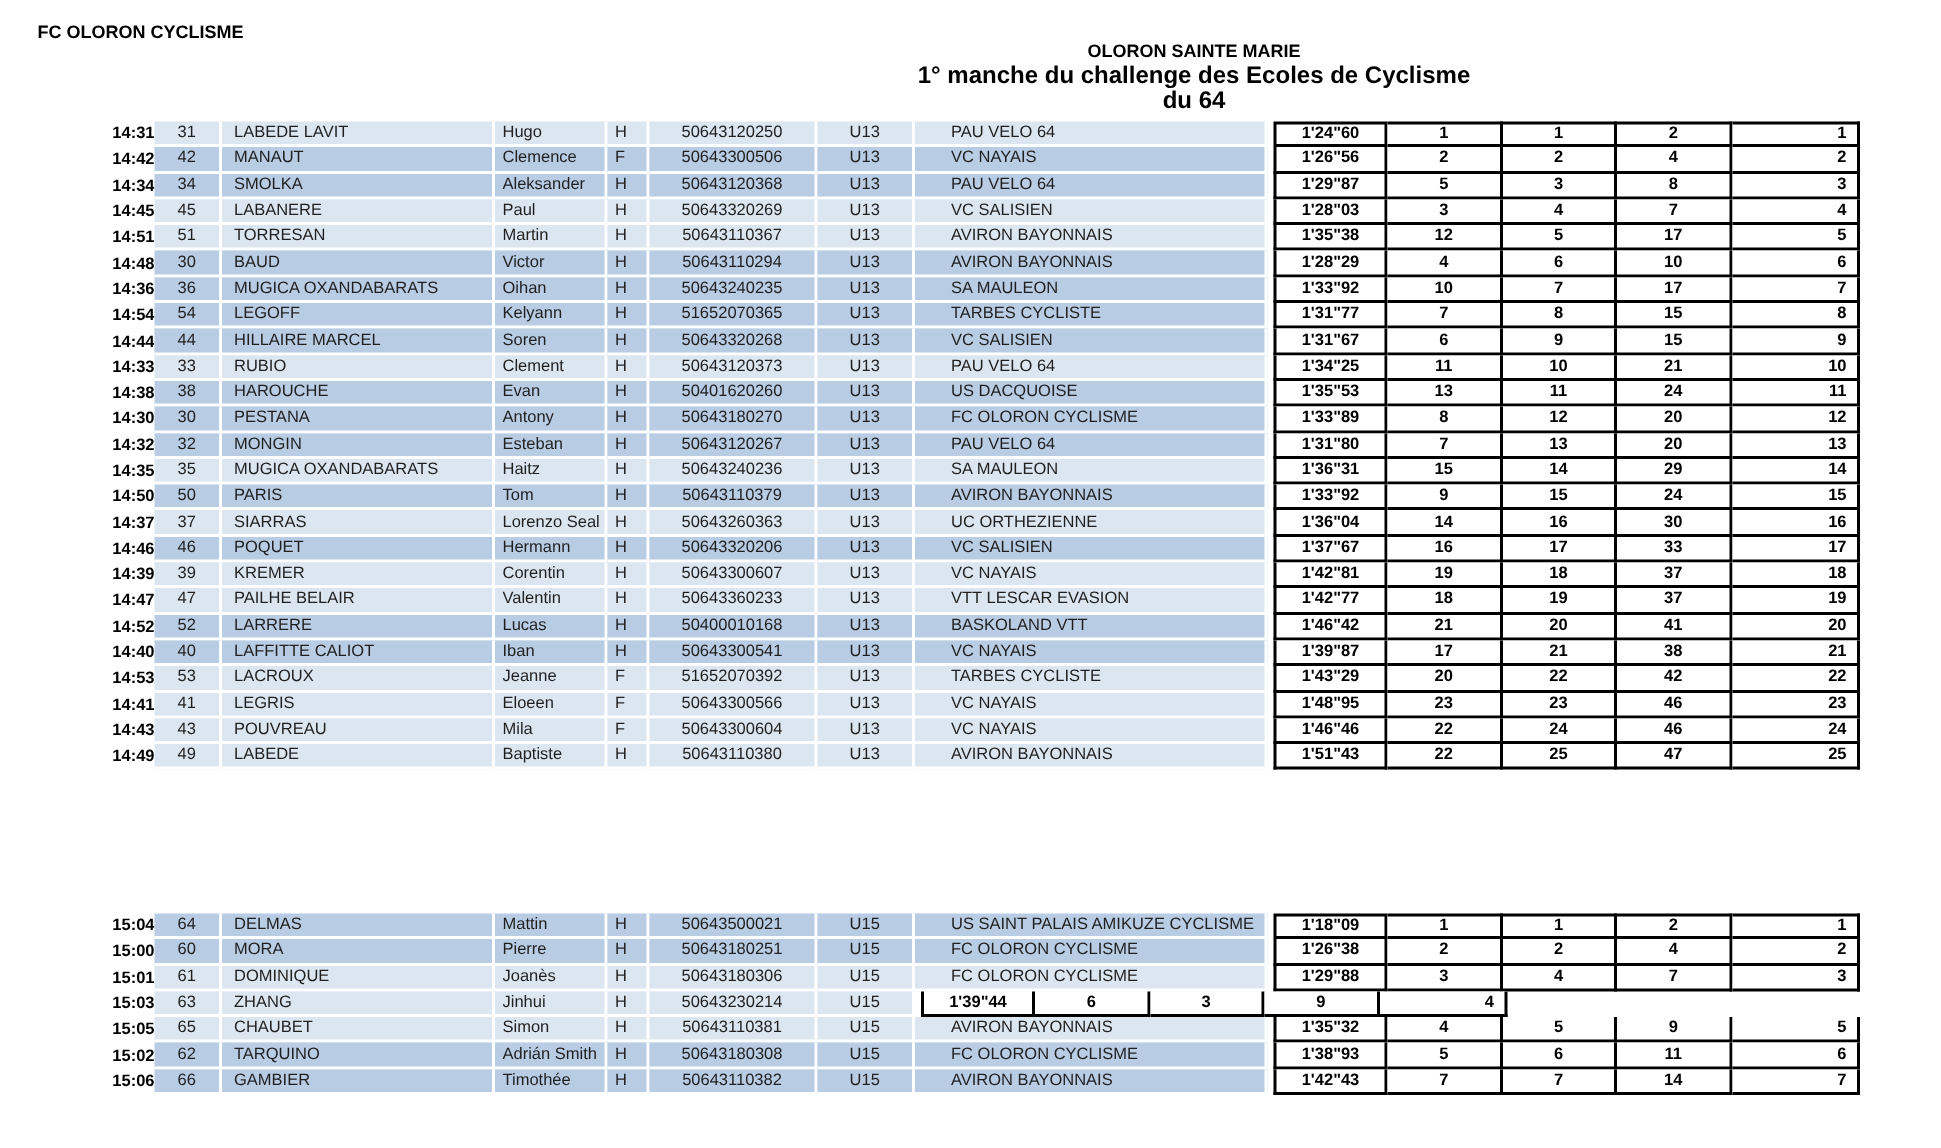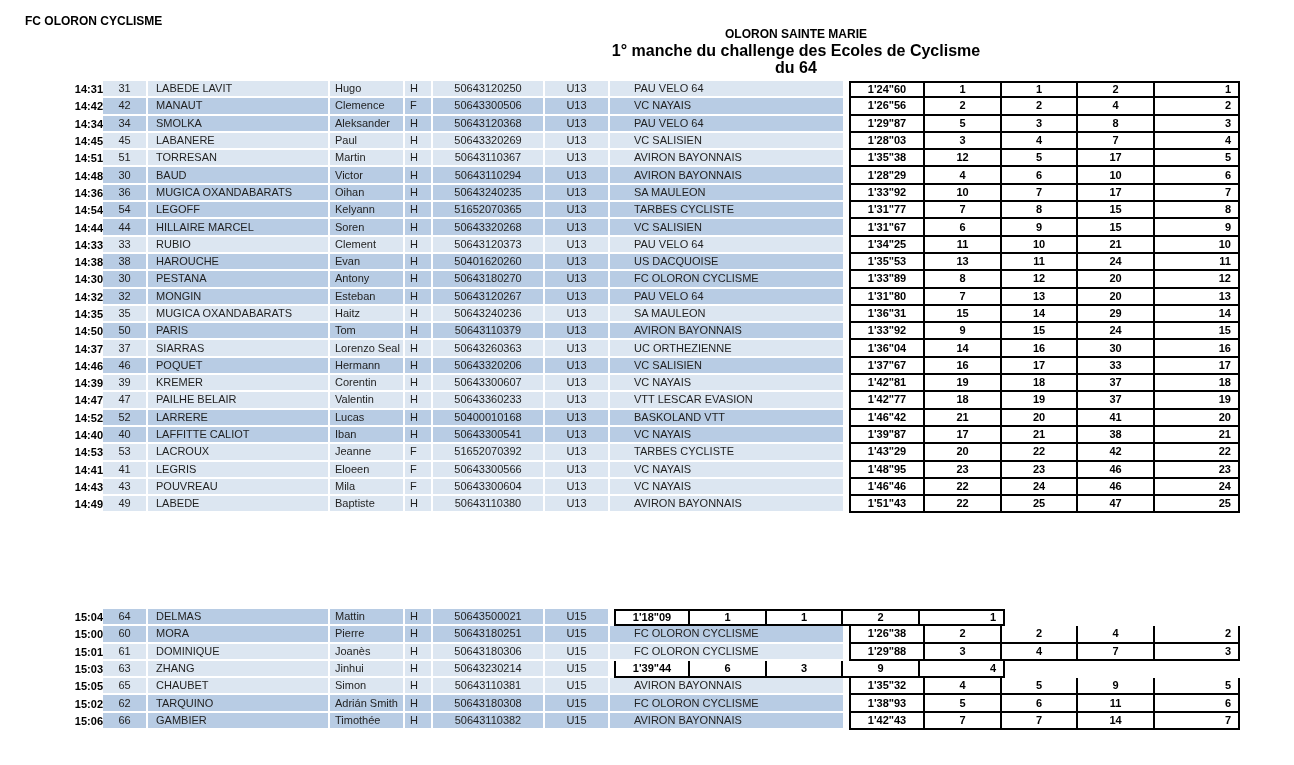--- a/index.html
+++ b/index.html
@@ -465,20 +465,21 @@
   </div>
 <div id="table-u15" class="results-table">
     <div class="row first">
       <div class="cell c-start">15:04</div>
       <div class="cell c-bib s dark">64</div>
       <div class="cell c-last s dark">DELMAS</div>
       <div class="cell c-first s dark">Mattin</div>
       <div class="cell c-sex s dark">H</div>
       <div class="cell c-lic s dark">50643500021</div>
       <div class="cell c-cat s dark">U15</div>
+      <div class="cell c-club s dark">US SAINT PALAIS AMIKUZE CYCLISME</div>
       <div class="cell c-gap"></div>
       <div class="cell c-time b">1'18"09</div>
       <div class="cell c-n1 b">1</div>
       <div class="cell c-n2 b">1</div>
       <div class="cell c-n3 b">2</div>
       <div class="cell c-n4 b">1</div>
     </div>
     <div class="row">
       <div class="cell c-start">15:00</div>
       <div class="cell c-bib s dark">60</div>

